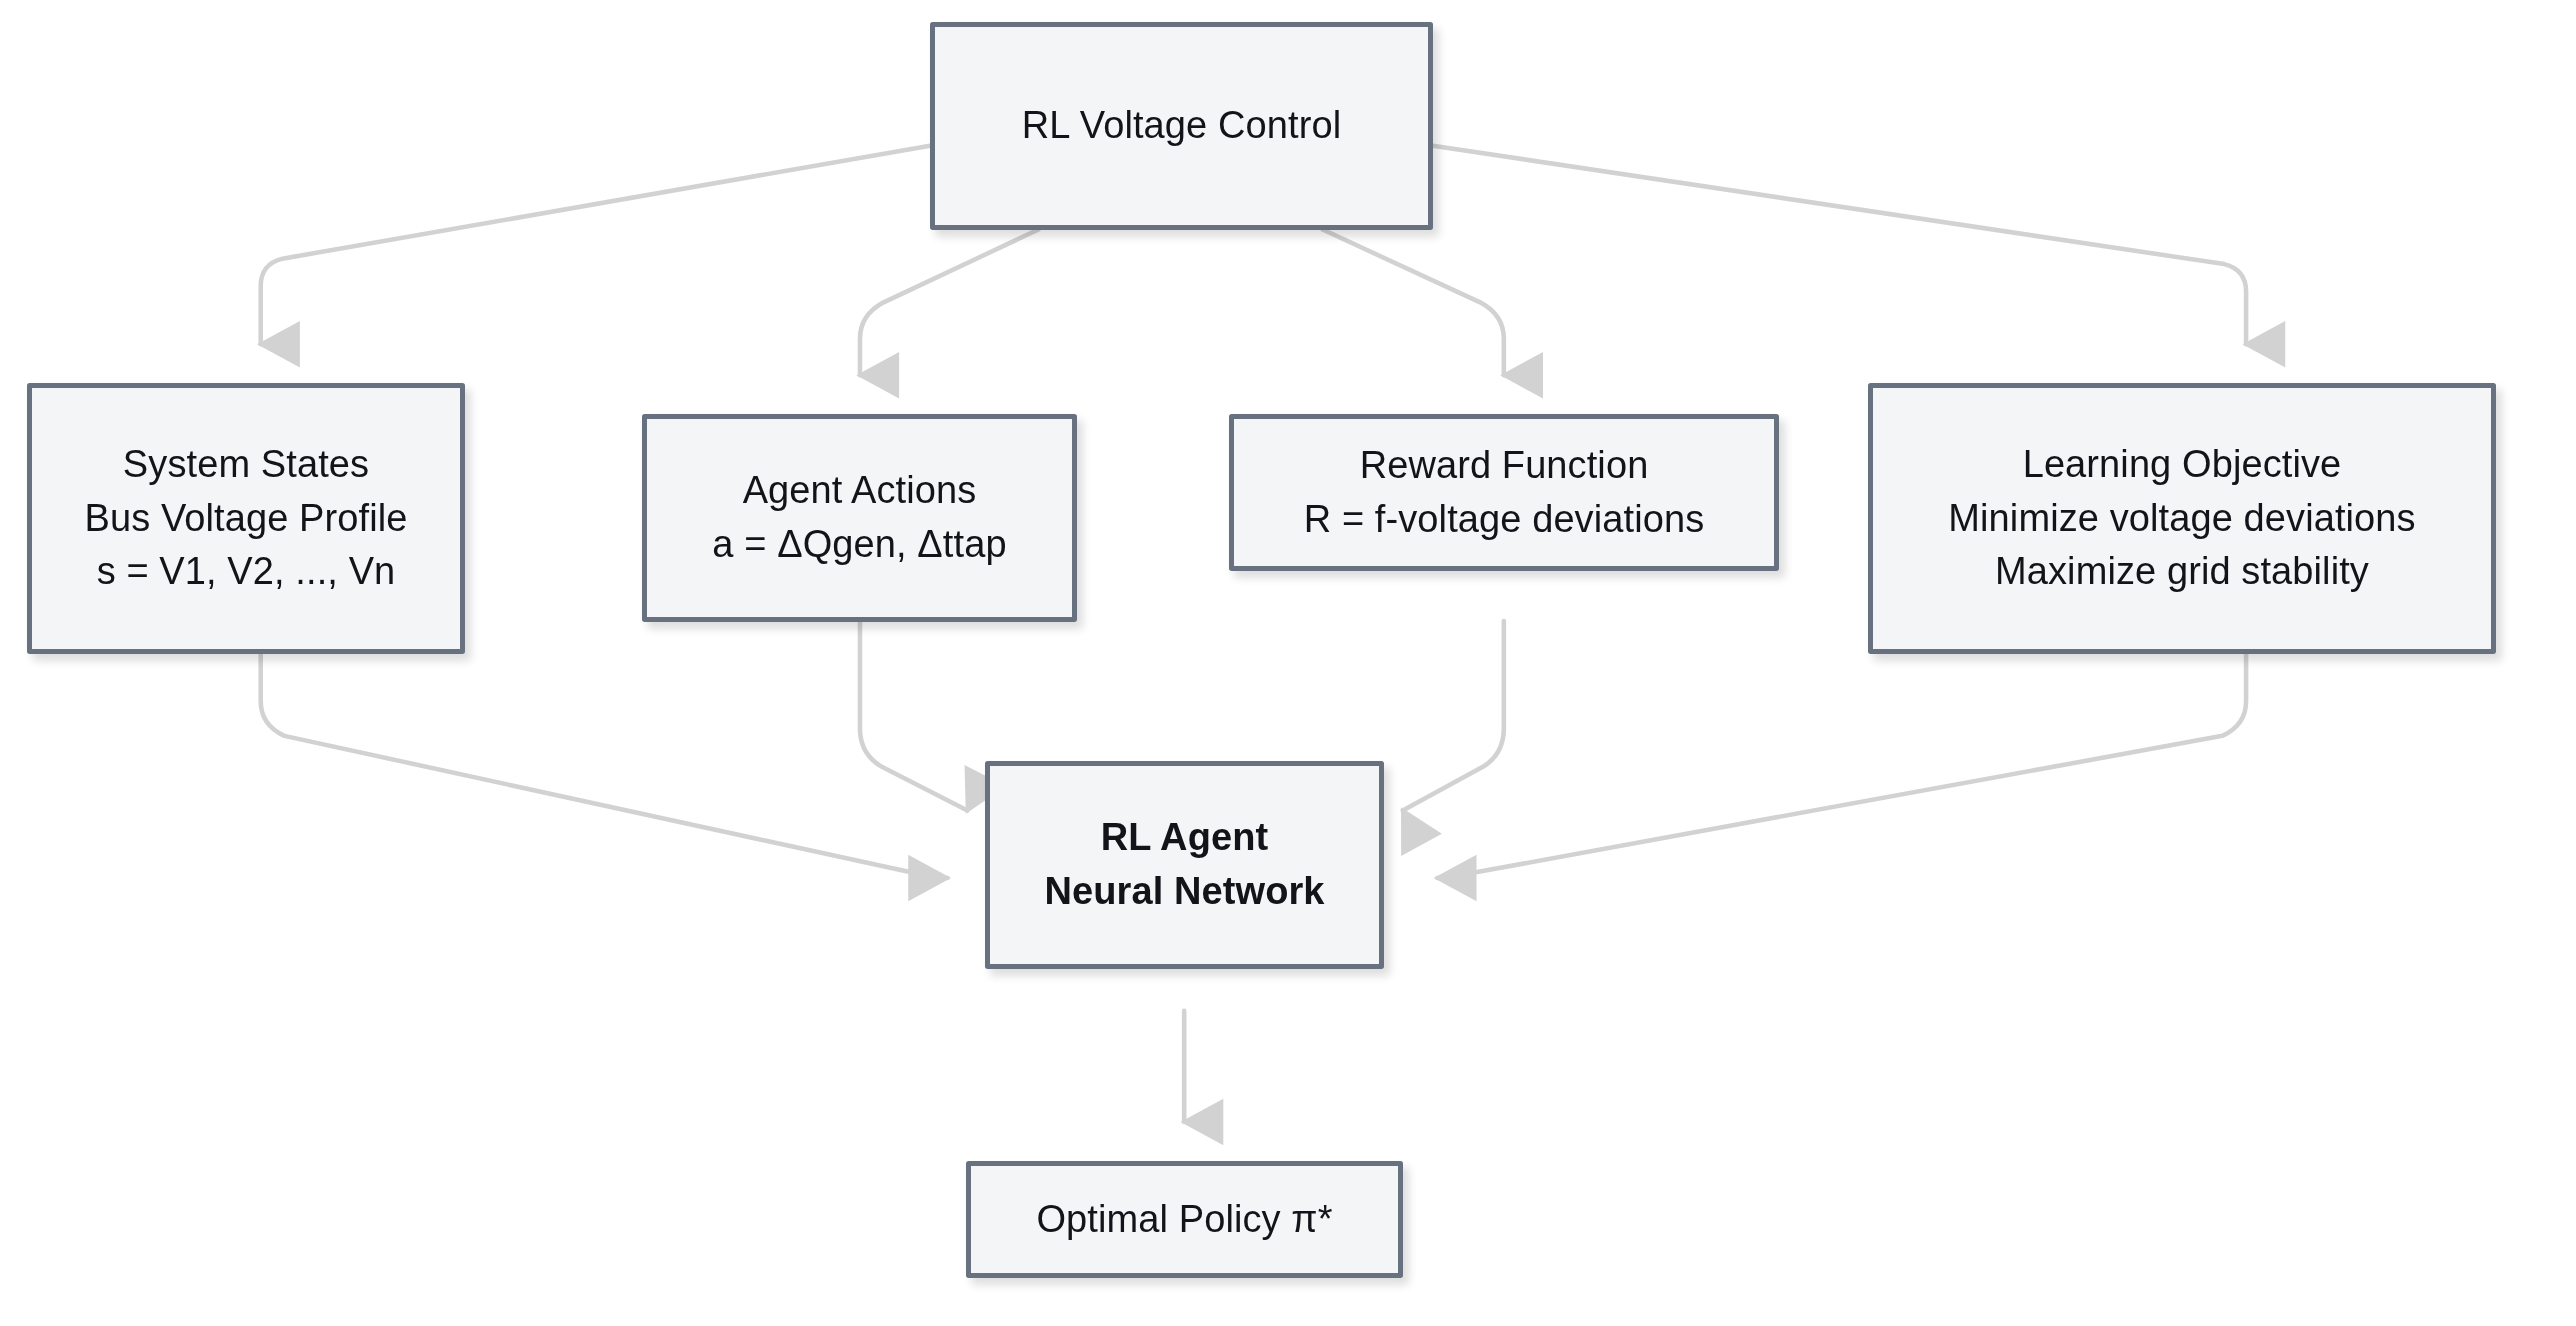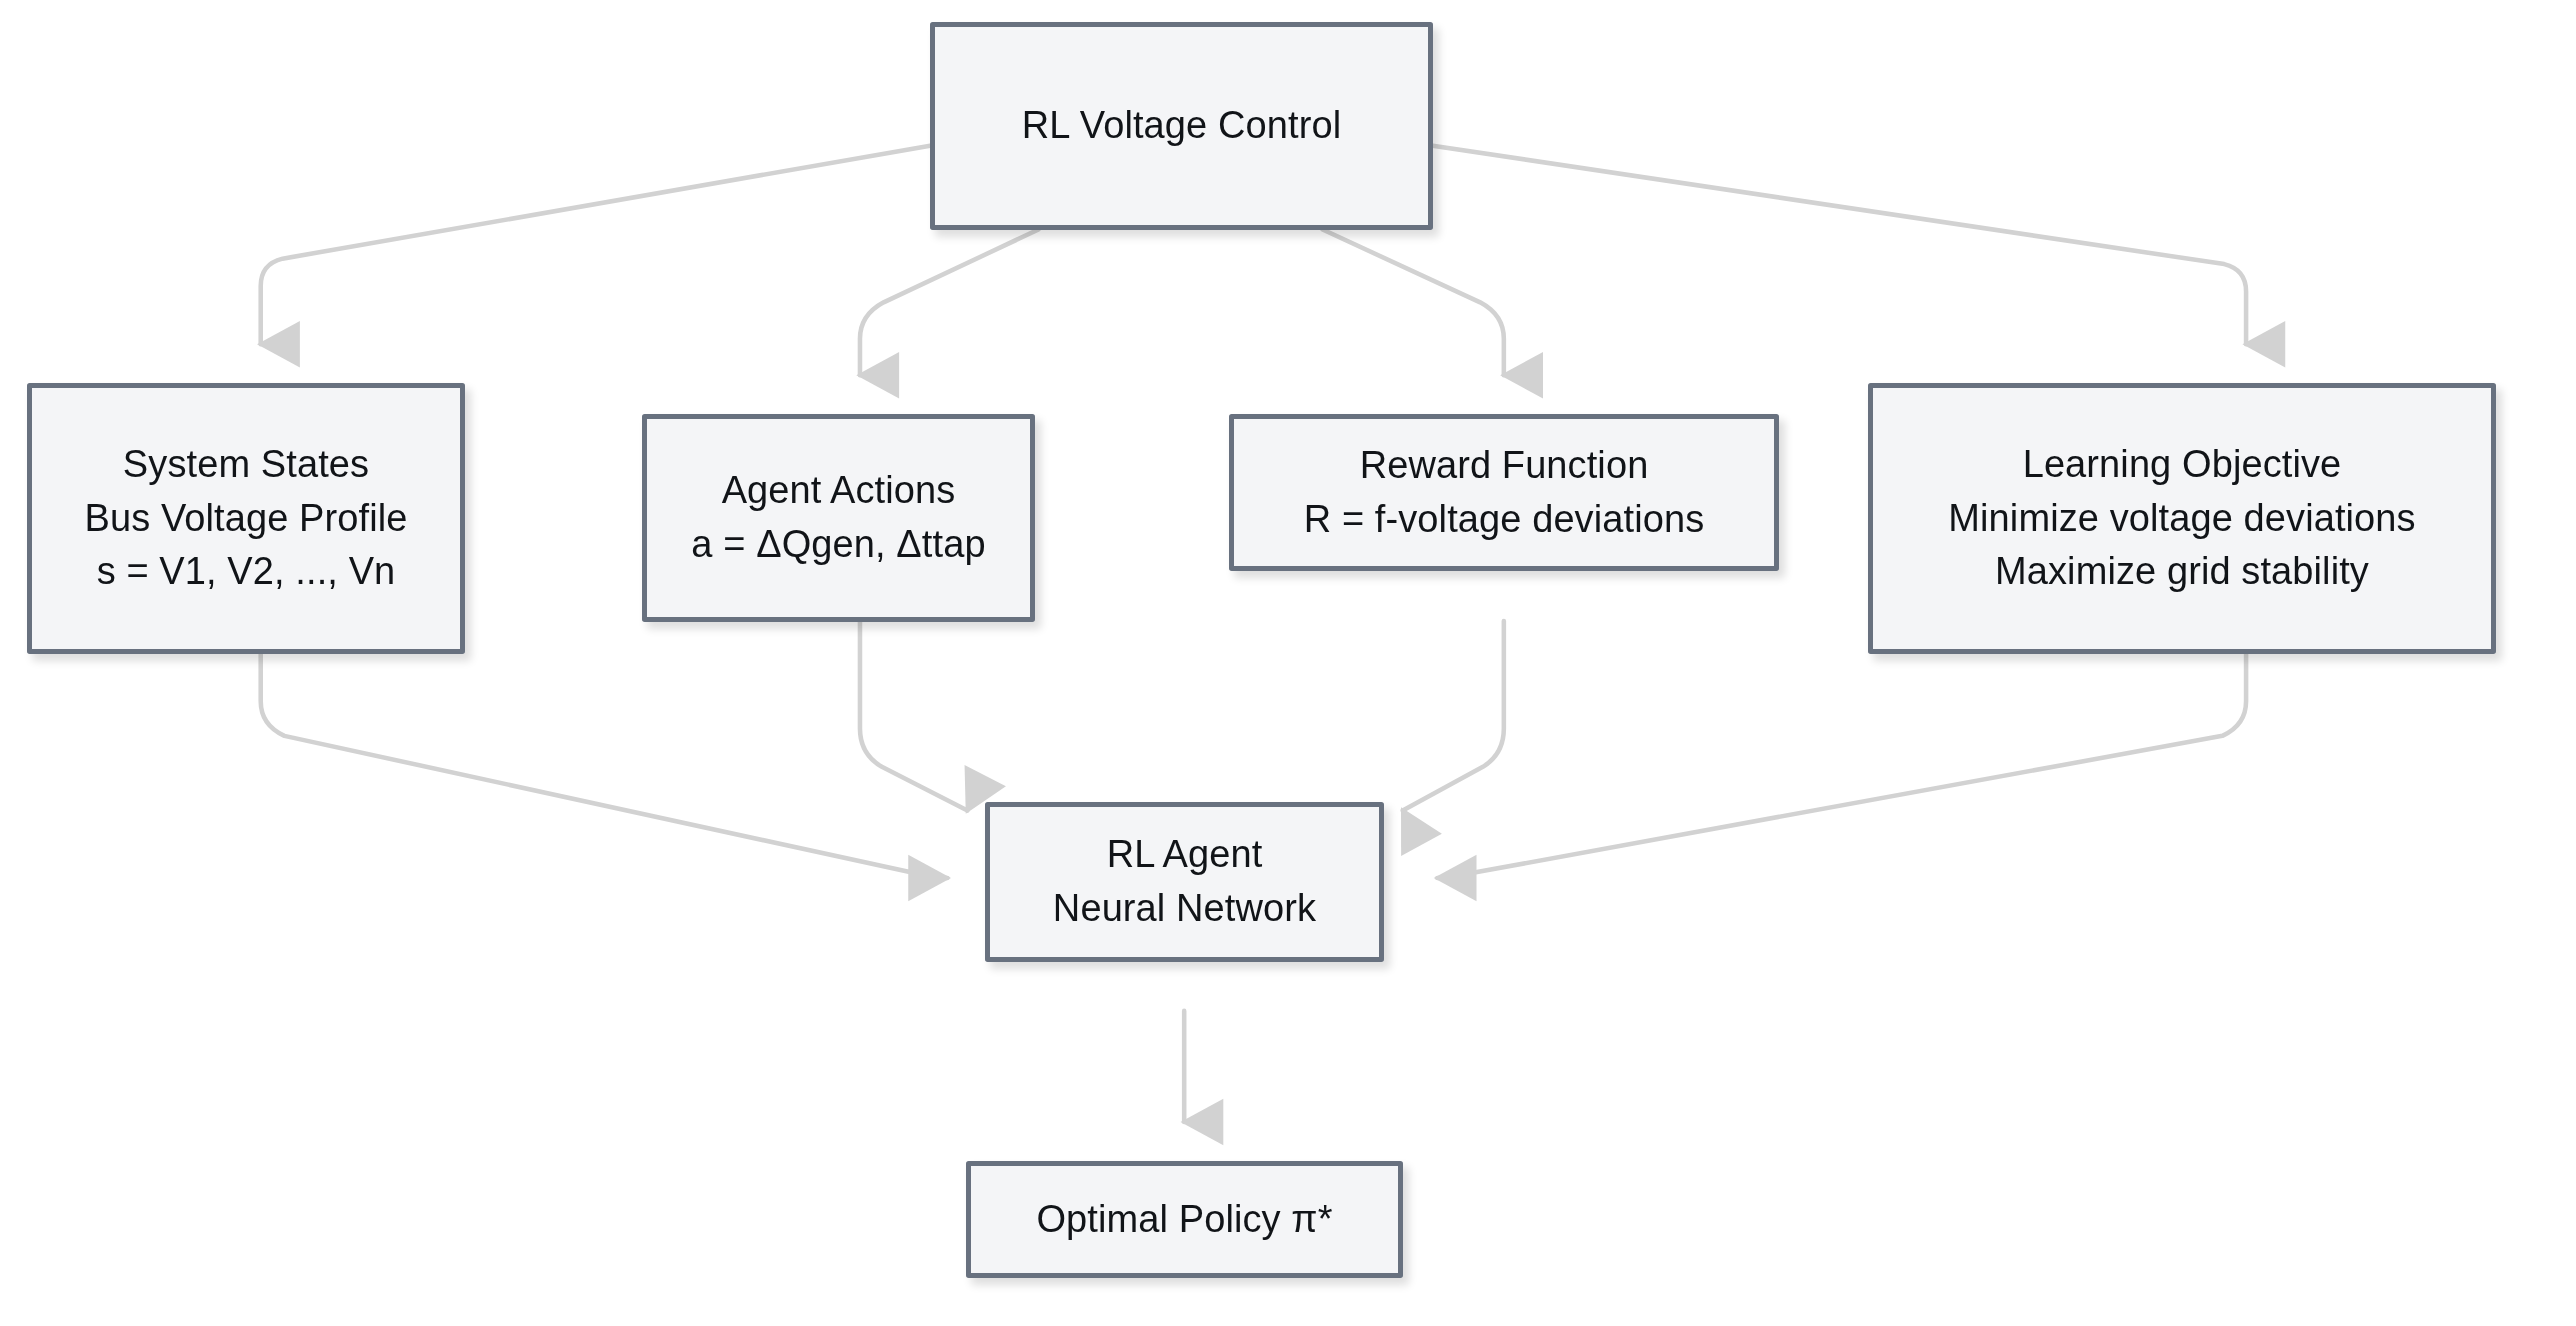--- a/index.html
+++ b/index.html
@@ -44,24 +44,24 @@
     z-index: 2;
   }
   .node .line {
     display: block;
     white-space: nowrap;
   }
 
   
   #node-root        { left: 930px; top: 22px;   width: 503px; height: 208px; }
   #node-states      { left: 27px;   top: 383px;  width: 438px; height: 271px; }
-  #node-actions     { left: 642px;  top: 414px;  width: 393px; height: 208px; }
+  #node-actions     { left: 642px;  top: 414px;  width: 435px; height: 208px; }
   #node-reward      { left: 1229px; top: 414px;  width: 550px; height: 157px; }
   #node-objective   { left: 1868px; top: 383px;  width: 628px; height: 271px; }
-  #node-agent       { left: 985px; top: 802px;  width: 399px; height: 160px; }
+  #node-agent       { left: 985px; top: 761px;  width: 399px; height: 208px; font-weight: bold; }
   #node-policy      { left: 966px; top: 1161px; width: 437px; height: 117px; }
 </style>
 </head>
 <body>
 
 <div id="canvas">
 
   <svg id="edge-layer" viewBox="0 0 2828 1456" width="2576" height="1326" xmlns="http://www.w3.org/2000/svg">
     <defs>
       <marker id="arrow-down" markerWidth="11" markerHeight="11" refX="5.5" refY="9.6" orient="auto" markerUnits="strokeWidth">

